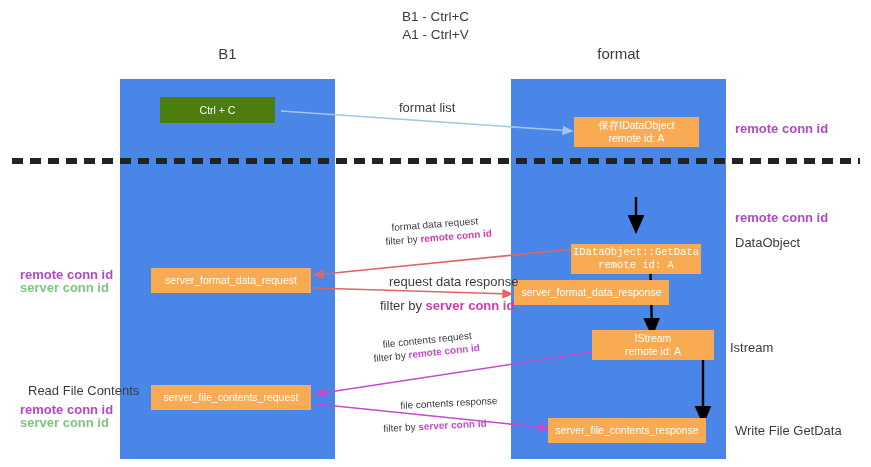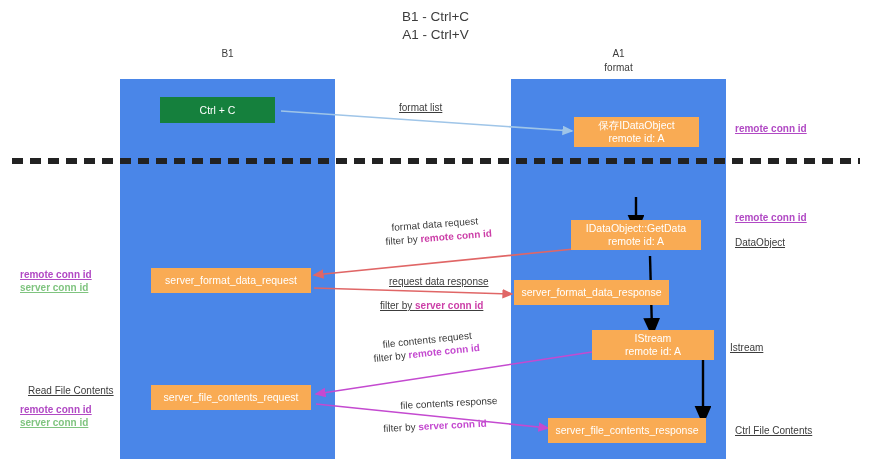--- a/index.html
+++ b/index.html
@@ -24,21 +24,21 @@
     position: absolute;
     background: #4a86e8;
   }
   .lane-b1 { left: 120px; top: 79px; width: 215px; height: 380px; }
   .lane-a1 { left: 511px; top: 79px; width: 215px; height: 380px; }
 
   .hdr {
     position: absolute;
     text-align: center;
     color: #3c3c3c;
-    font-size: 10px;
+    font-size: 15px;
     line-height: 14px;
   }
   .hdr-b1 { left: 120px; top: 47px; width: 215px; }
   .hdr-a1 { left: 511px; top: 47px; width: 215px; }
 
   .title {
     position: absolute;
     left: 0; top: 8px;
     width: 871px;
     text-align: center;
@@ -53,30 +53,29 @@
     display: flex;
     flex-direction: column;
     align-items: center;
     justify-content: center;
     color: #ffffff;
     font-size: 10.5px;
     line-height: 13px;
     text-align: center;
     padding: 2px 4px;
   }
-  .box-green { background: #15803d; }
+  .box-green { background: #4d7c0f; }
   .box-orange { background: #f9ab54; }
 
   .lbl {
     position: absolute;
-    font-size: 10px;
+    font-size: 13px;
     line-height: 14px;
     color: #3c3c3c;
     white-space: nowrap;
-    text-decoration: underline;
   }
   .lbl-purple { color: #b149c4; font-weight: bold; }
   .lbl-green  { color: #7fc47f; font-weight: bold; }
   .lbl-dark   { color: #3c3c3c; }
 
   .rot {
     position: absolute;
     font-size: 10px;
     line-height: 14px;
     color: #3c3c3c;
@@ -102,21 +101,20 @@
 
   <div class="title">
     <div>B1 - Ctrl+C</div>
     <div>A1 - Ctrl+V</div>
   </div>
 
   <div class="hdr hdr-b1">
     <div>B1</div>
   </div>
   <div class="hdr hdr-a1">
-    <div>A1</div>
     <div>format</div>
   </div>
 
   <div class="lane lane-b1"></div>
   <div class="lane lane-a1"></div>
 
   <svg class="overlay" viewBox="0 0 871 467">
     <defs>
       <marker id="ar-blue" markerWidth="7" markerHeight="7" refX="6" refY="3" orient="auto">
         <path d="M0,0 L7,3 L0,6 z" fill="#9fc5e8"></path>
@@ -156,21 +154,21 @@
   <div class="box box-green" style="left:160px; top:97px; width:115px; height:26px;">
     <span>Ctrl + C</span>
   </div>
 
   <div class="box box-orange" style="left:574px; top:117px; width:125px; height:30px;align-items:center;">
     <span>保存IDataObject</span>
     <span>remote id: A</span>
   </div>
 
 
-  <div class="box box-orange" style="left:571px; top:220px; width:130px; height:30px;">
+  <div class="box box-orange" style="left:571px; top:244px; width:130px; height:30px;font-family:Liberation Mono, monospace;">
     <span>IDataObject::GetData</span>
     <span>remote id: A</span>
   </div>
 
   <div class="box box-orange" style="left:151px; top:268px; width:160px; height:25px;">
     <span>server_format_data_request</span>
   </div>
 
   <div class="box box-orange" style="left:514px; top:280px; width:155px; height:25px;">
     <span>server_format_data_response</span>
@@ -231,21 +229,21 @@
 
   <div class="lbl lbl-dark" style="left:735px; top:236px;">
     <span>DataObject</span>
   </div>
 
   <div class="lbl lbl-dark" style="left:730px; top:341px;">
     <span>Istream</span>
   </div>
 
   <div class="lbl lbl-dark" style="left:735px; top:424px;">
-    <span>Ctrl File Contents</span>
+    <span>Write File GetData</span>
   </div>
 
   <div class="lbl lbl-purple" style="left:20px; top:268px;">
     <span>remote conn id</span>
   </div>
   <div class="lbl lbl-green" style="left:20px; top:281px;">
     <span>server conn id</span>
   </div>
 
   <div class="lbl lbl-dark" style="left:28px; top:384px;">

